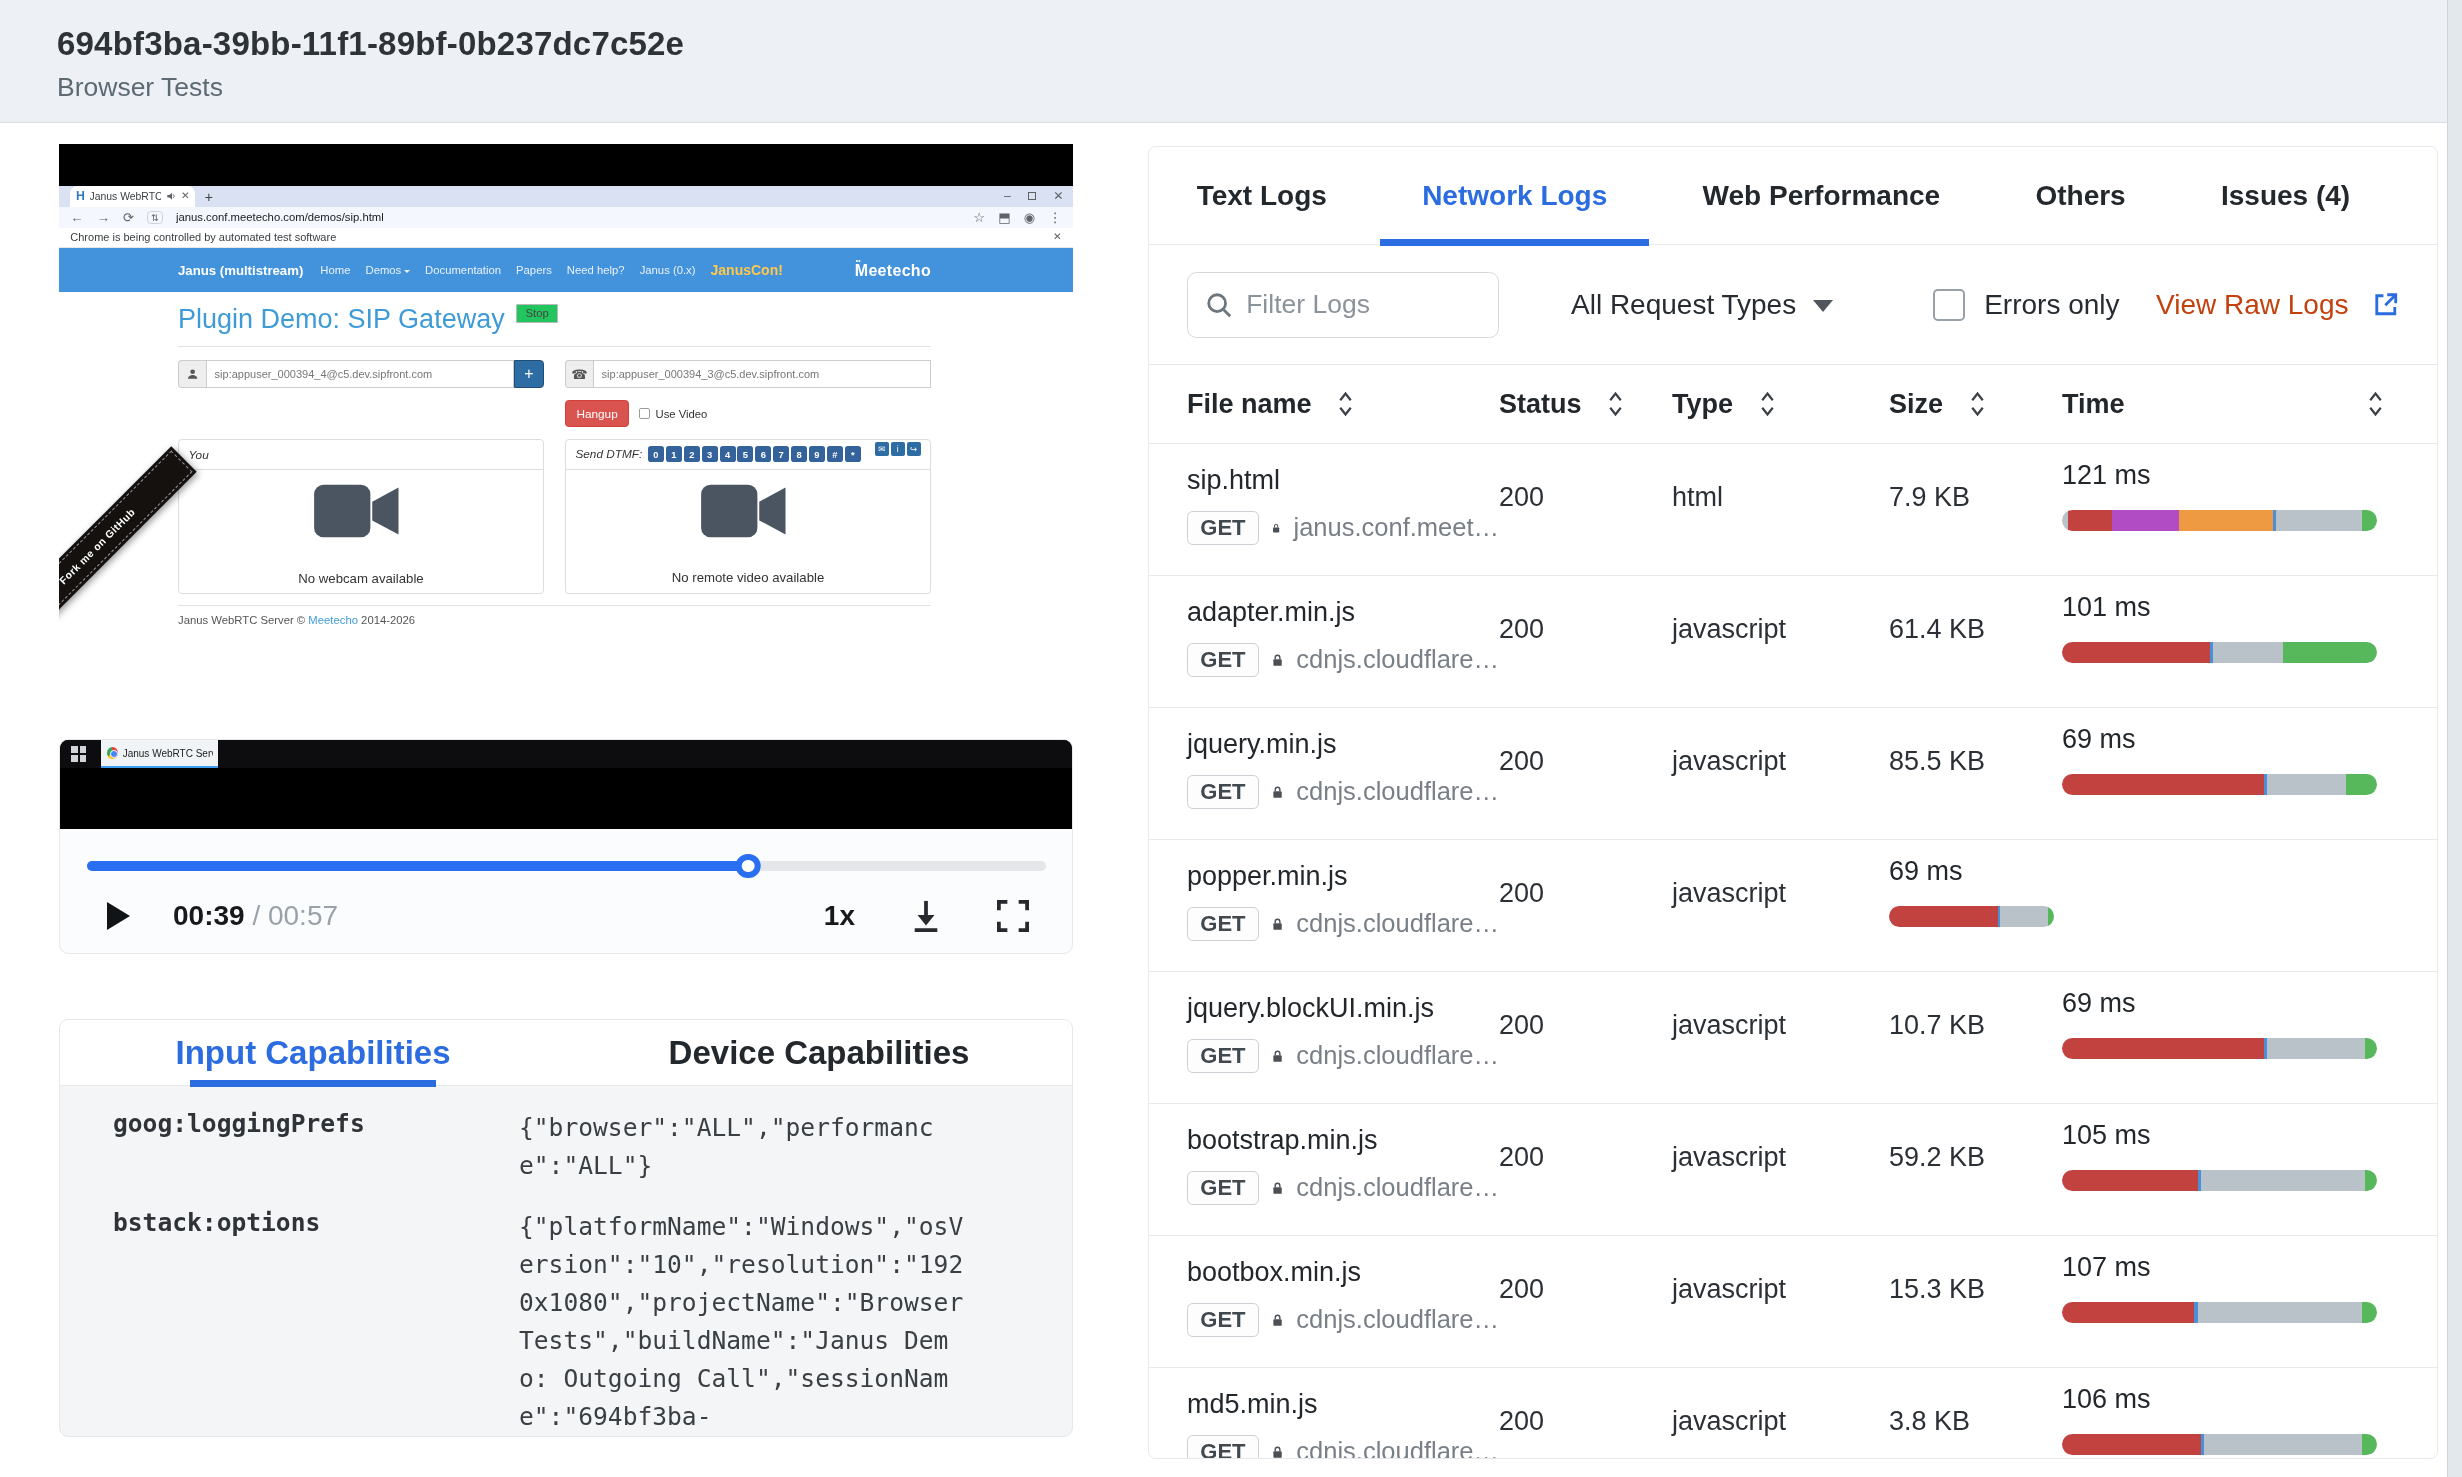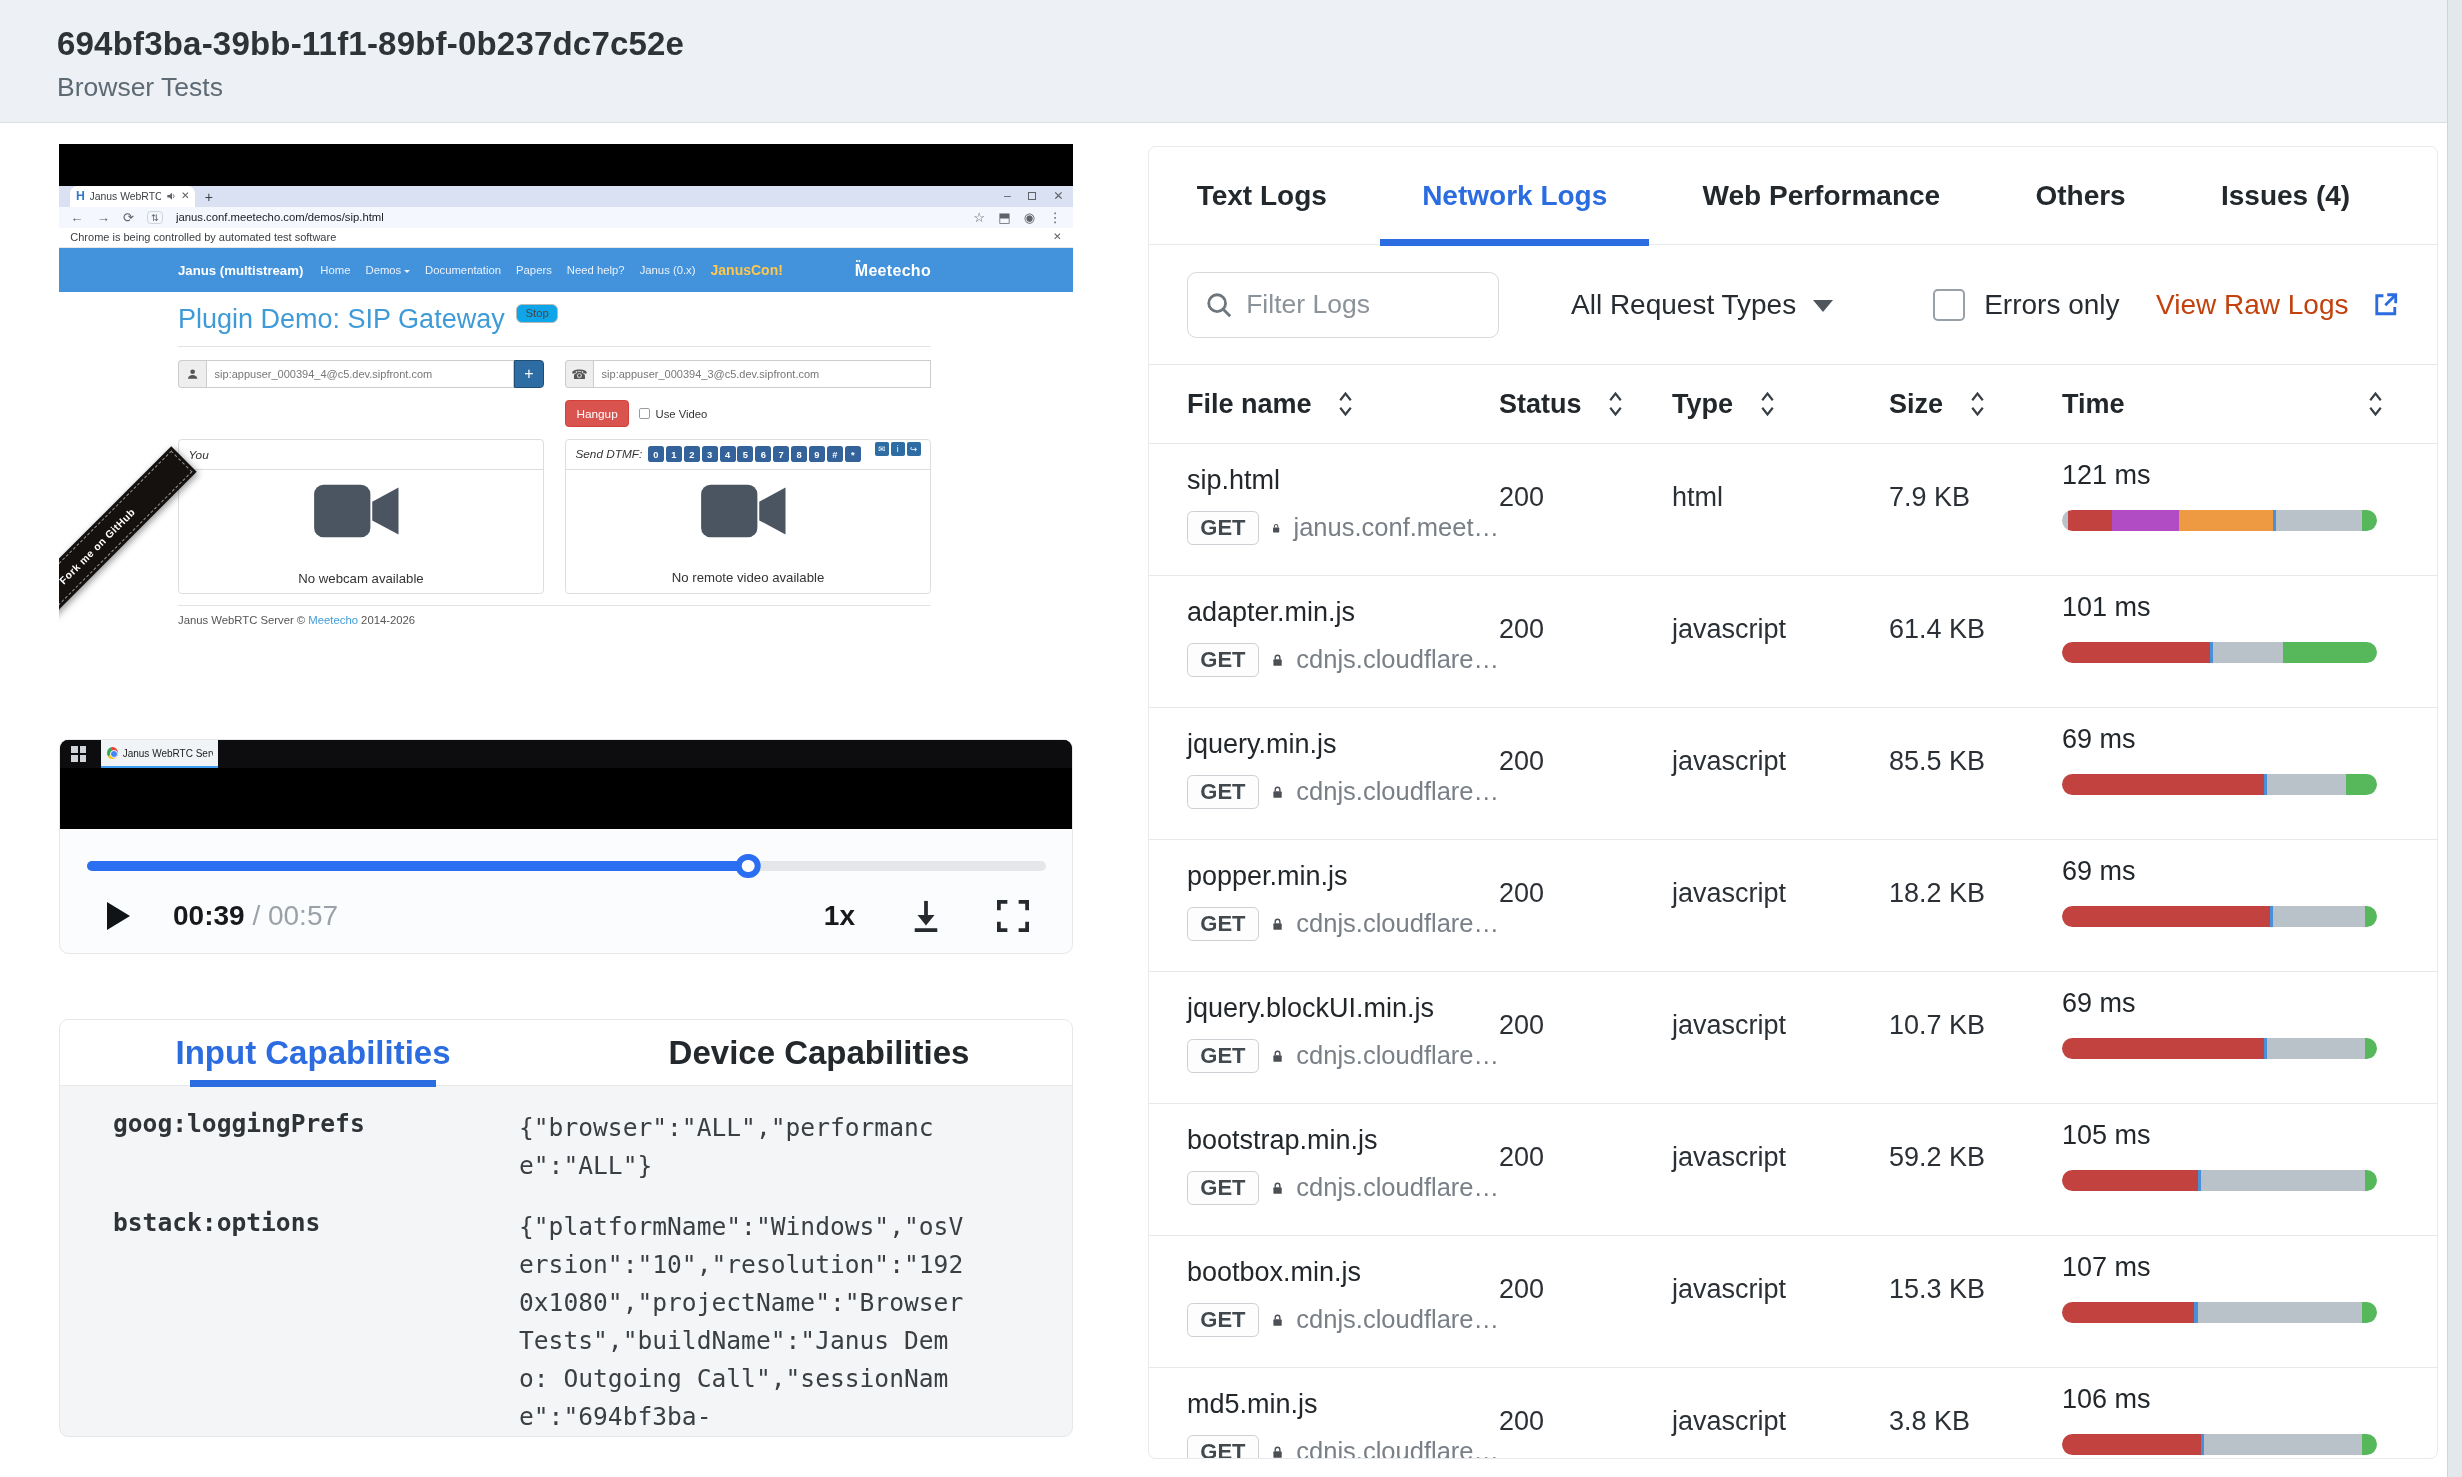--- a/index.html
+++ b/index.html
@@ -45,21 +45,21 @@
   .sc-navhl { color:#ffc84a; font-size:14px; font-weight:700; white-space:nowrap; }
   .sc-logo { position:absolute; right:142px; color:#fff; font-size:16px; font-weight:700; letter-spacing:0.3px; }
   .sc-logo::before { content:"••"; display:block; font-size:6.6px; line-height:2.8px; color:#fff; margin-left:0.9px; }
   .sc-ribbon { position:absolute; left:-85px; top:236px; width:246px; height:36px; background:#14110f;
                transform:rotate(-45deg); z-index:5; display:flex; align-items:center; justify-content:center;
                box-shadow:0 2.8px 7.6px rgba(0,0,0,.4); outline:0.9px dashed rgba(255,255,255,.55); outline-offset:-4.7px; }
   .sc-ribbon span { color:#fff; font-size:10.4px; font-weight:700; letter-spacing:0.5px; white-space:nowrap; }
   .sc-content { flex:1; background:#fff; position:relative; padding:11.3px 142px 0 119px; }
   .sc-headrow { display:flex; align-items:flex-start; gap:11.3px; }
   .sc-heading { color:#3e9bd8; font-size:27px; font-weight:500; white-space:nowrap; }
-  .sc-stop { background:#0ea5e9; border:0.9px solid #b9b9b9; border-radius:6px; font-size:11.3px; color:#454545; padding:2.8px 8.5px; }
+  .sc-stop { background:#22c55e; border:0.9px solid #b9b9b9; border-radius:1px; font-size:11.3px; color:#454545; padding:2.8px 8.5px; }
   .sc-hr { border-top:0.9px solid #e3e3e3; margin-top:11.3px; }
   .sc-cols { display:flex; gap:21px; margin-top:13.2px; }
   .sc-col { flex:1; min-width:0; }
   .ig { display:flex; height:28px; }
   .ig-addon { width:28px; background:#eeeeee; border:0.9px solid #ccc; border-right:none; border-radius:3.8px 0 0 3.8px;
               display:flex; align-items:center; justify-content:center; color:#555; font-size:13.2px; }
   .ig-input { flex:1; min-width:0; border:0.9px solid #ccc; background:#fff; font-size:11px; color:#777;
               padding:0 7.6px; display:flex; align-items:center; white-space:nowrap; overflow:hidden; }
   .ig-plus { width:30px; background:#2e6da4; border:0.9px solid #204d74; border-radius:0 3.8px 3.8px 0;
              color:#fff; font-size:16px; display:flex; align-items:center; justify-content:center; }
@@ -545,21 +545,20 @@
             <span class="method">GET</span>
             <svg width="21" height="24.6" viewBox="0 0 24 28">
               <rect x="3" y="12" width="18" height="14" rx="2" fill="#4a5056"></rect>
               <path d="M7 12 V8 a5 5 0 0 1 10 0 V12" stroke="#4a5056" stroke-width="3" fill="none"></path>
             </svg>
             <span class="domain">cdnjs.cloudflare…</span>
           </div>
         </div>
         <div class="cell mid">200</div>
         <div class="cell mid">javascript</div>
-        <div class="cell mid">18.2 KB</div>
         <div class="cell time">
           <div class="tlabel">69 ms</div>
           <div class="tbar">
             <span style="width:66%;background:#c2423f"></span>
             <span style="width:1%;background:#4a90d9"></span>
             <span style="width:29%;background:#b9c2c9"></span>
             <span style="width:4%;background:#57b85b"></span>
           </div>
         </div>
       </div>

